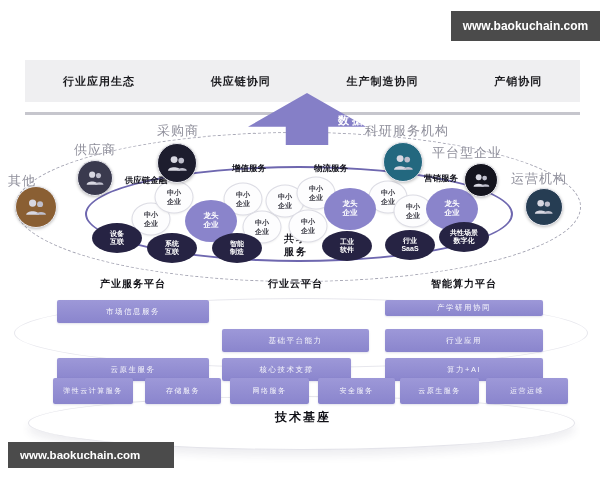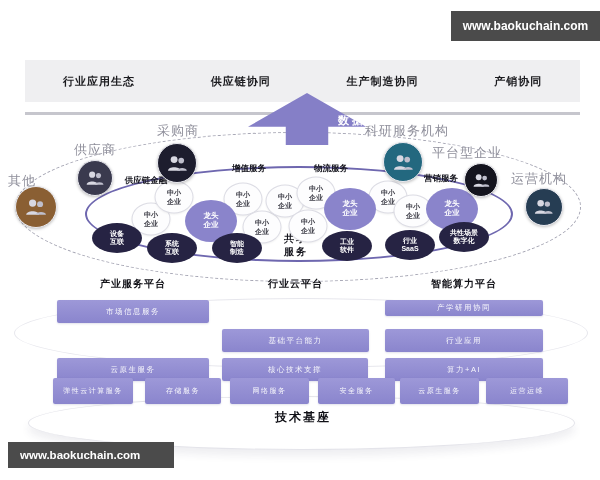--- a/index.html
+++ b/index.html
@@ -156,21 +156,21 @@
         <circle cx="16" cy="9.5" r="2.8" fill="#bfbfcd"></circle>
         <path d="M3 19.5c0-4.5 12-4.5 12 0z" fill="#d8d8e2"></path>
         <path d="M12 19.5c.4-3.6 9.5-3.6 9.5 0z" fill="#bfbfcd"></path>
       </svg>
     </div>
     <div class="abs ptitle" style="left: 133px; top: 277px;">产业服务平台</div>
     <div class="abs pbox" style="left: 57px; top: 300px; width: 152px; height: 23px;">市场信息服务</div>
     <div class="abs pbox" style="left: 57px; top: 358px; width: 152px; height: 23px;">云原生服务</div>
     <div class="abs ptitle" style="left: 295.5px; top: 277px;">行业云平台</div>
     <div class="abs pbox" style="left: 222px; top: 329px; width: 147px; height: 23px;">基础平台能力</div>
-    <div class="abs pbox" style="left: 222px; top: 358px; width: 146px; height: 23px; font-family: Liberation Serif, serif;">核心技术支撑</div>
+    <div class="abs pbox" style="left: 222px; top: 358px; width: 129px; height: 23px; font-family: Liberation Serif, serif;">核心技术支撑</div>
     <div class="abs ptitle" style="left: 464px; top: 277px;">智能算力平台</div>
     <div class="abs pbox" style="left: 385px; top: 300px; width: 158px; height: 16px;">产学研用协同</div>
     <div class="abs pbox" style="left: 385px; top: 329px; width: 158px; height: 23px;">行业应用</div>
     <div class="abs pbox" style="left: 385px; top: 358px; width: 158px; height: 23px;">算力+AI</div>
     <div class="abs pbox" style="left: 53px; top: 378px; width: 80px; height: 26px; font-size: 7px;">弹性云计算服务</div>
     <div class="abs pbox" style="left: 145px; top: 378px; width: 76px; height: 26px; font-size: 7px;">存储服务</div>
     <div class="abs pbox" style="left: 230px; top: 378px; width: 79px; height: 26px; font-size: 7px;">网络服务</div>
     <div class="abs pbox" style="left: 318px; top: 378px; width: 77px; height: 26px; font-size: 7px;">安全服务</div>
     <div class="abs pbox" style="left: 400px; top: 378px; width: 79px; height: 26px; font-size: 7px;">云原生服务</div>
     <div class="abs pbox" style="left: 486px; top: 378px; width: 82px; height: 26px; font-size: 7px;">运营运维</div>

